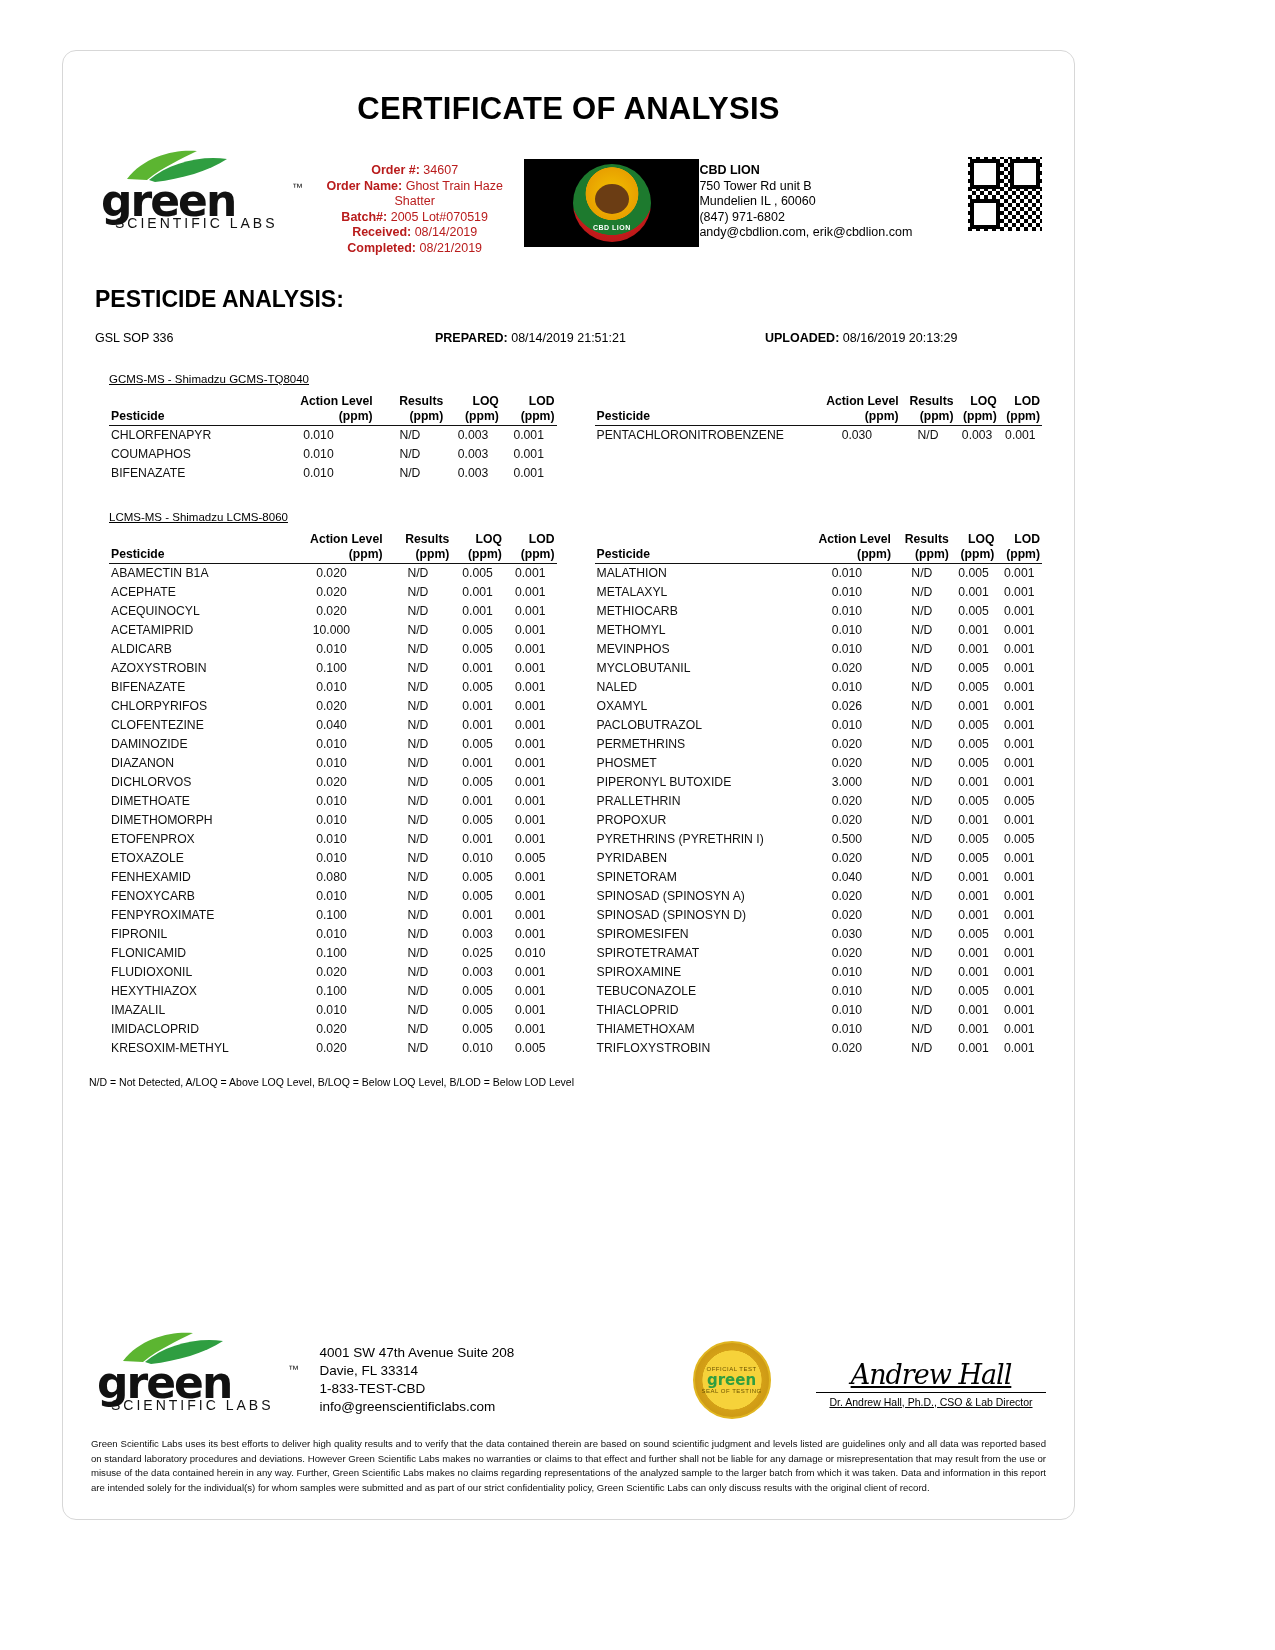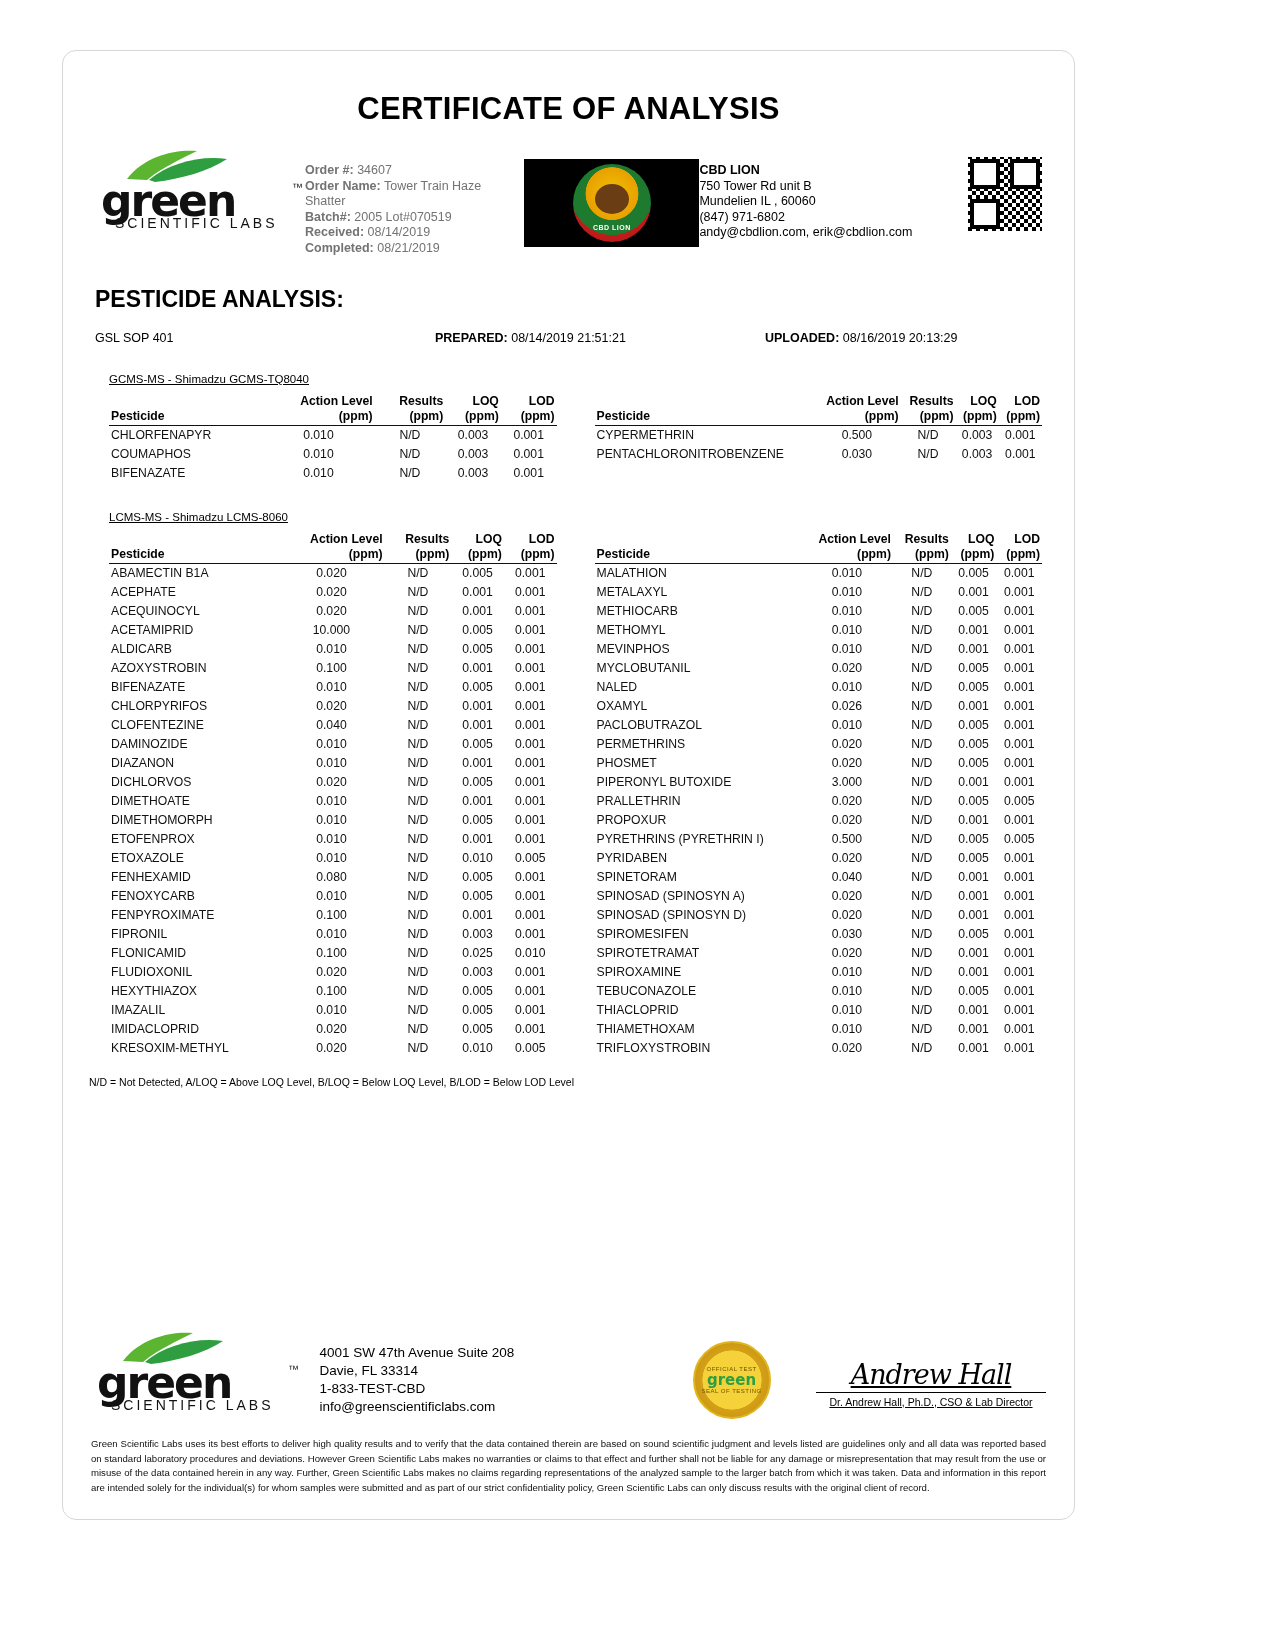--- a/index.html
+++ b/index.html
@@ -44,21 +44,21 @@
   }
 
   
   .header-row {
     display: flex;
     align-items: flex-start;
     margin-top: 26px;
     padding: 0 8px;
   }
   .hdr-logo { width: 215px; padding-top: 14px; }
-  .hdr-order { width: 245px; font-size: 12.5px; line-height: 15.5px; color: #737373; padding-top: 10px;}
+  .hdr-order { width: 245px; font-size: 12.5px; line-height: 15.5px; color: #b91c1c; padding-top: 10px; text-align: center;}
   .hdr-order b { font-weight: bold; }
   .hdr-clientlogo { width: 185px; display: flex; justify-content: center; padding-top: 6px;}
   .hdr-client { width: 300px; font-size: 12.5px; line-height: 15.5px; padding-top: 10px;}
   .hdr-client .cname { font-weight: bold; }
   .hdr-qr { flex: 1; display: flex; justify-content: flex-end; padding-top: 4px;}
 
   
   .glogo { position: relative; width: 210px; height: 62px; }
   .glogo .word {
     font-family: "DejaVu Sans", sans-serif;
@@ -231,21 +231,21 @@
             <div class="word">green</div>
             <div class="tm">™</div>
             <div class="sub">SCIENTIFIC LABS</div>
           </div>
         </div>
 
         <div class="hdr-order">
           <div><b>Order #:</b>
             <span>34607</span></div>
           <div><b>Order Name:</b>
-            <span>Tower Train Haze Shatter</span></div>
+            <span>Ghost Train Haze Shatter</span></div>
           <div><b>Batch#:</b>
             <span>2005 Lot#070519</span></div>
           <div><b>Received:</b>
             <span>08/14/2019</span></div>
           <div><b>Completed:</b>
             <span>08/21/2019</span></div>
         </div>
 
         <div class="hdr-clientlogo">
           <div class="client-logo-box">
@@ -267,21 +267,21 @@
         <div class="hdr-qr">
           <div class="qr">
               <i></i>
             </div>
         </div>
       </div>
 
       <div class="section-title">PESTICIDE ANALYSIS:</div>
 
       <div class="meta-row">
-        <div class="m1">GSL SOP 401</div>
+        <div class="m1">GSL SOP 336</div>
         <div class="m2">
           <b>PREPARED:</b>
           <span>08/14/2019 21:51:21</span>
         </div>
         <div>
           <b>UPLOADED:</b>
           <span>08/16/2019 20:13:29</span>
         </div>
       </div>
 
@@ -356,27 +356,20 @@
                   <span class="hdr2">LOQ</span>
                   <span class="hdr2">(ppm)</span>
                 </th>
                 <th>
                   <span class="hdr2">LOD</span>
                   <span class="hdr2">(ppm)</span>
                 </th>
               </tr>
             </thead>
             <tbody>
-                <tr>
-                  <td class="pest">CYPERMETHRIN</td>
-                  <td>0.500</td>
-                  <td>N/D</td>
-                  <td>0.003</td>
-                  <td>0.001</td>
-                </tr>
                 <tr>
                   <td class="pest">PENTACHLORONITROBENZENE</td>
                   <td>0.030</td>
                   <td>N/D</td>
                   <td>0.003</td>
                   <td>0.001</td>
                 </tr>
               </tbody>
           </table>
         </div>

